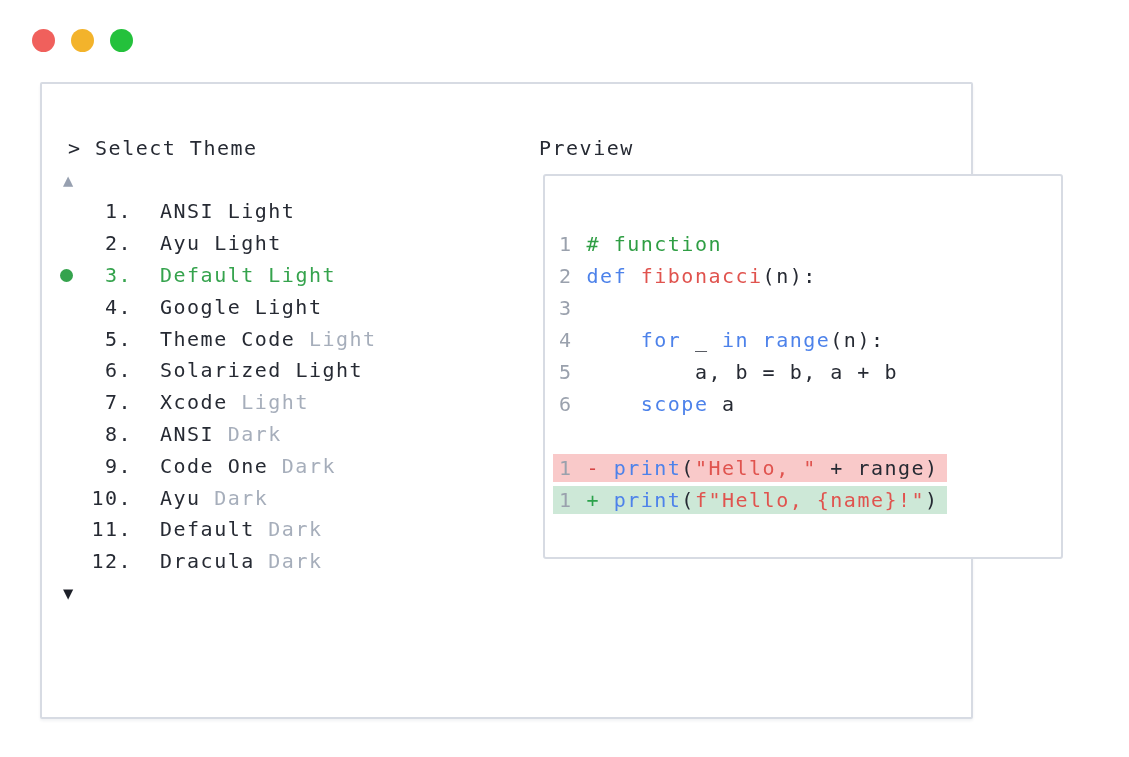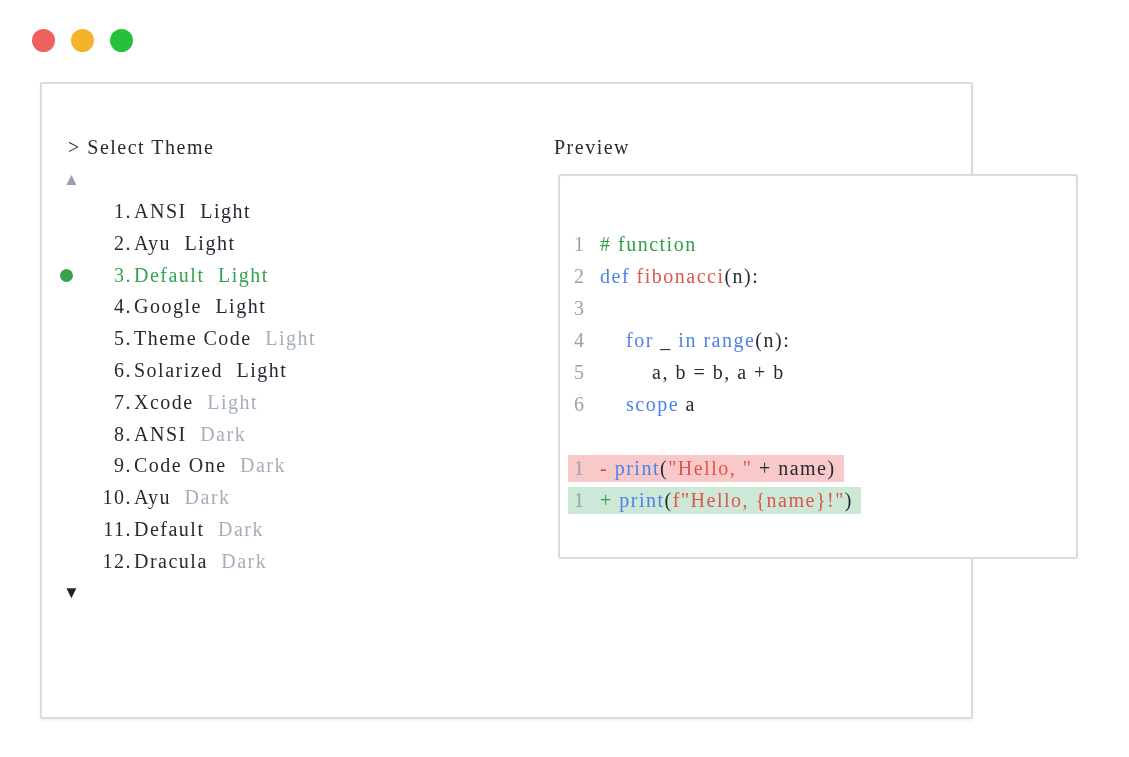--- a/index.html
+++ b/index.html
@@ -50,21 +50,20 @@
 
   
   .panel {
     position: absolute;
     left: 40px; top: 82px;
     width: 933px; height: 637px;
     border: 2px solid var(--border);
     border-radius: 2px;
     background: #ffffff;
     box-shadow: 0 2px 3px rgba(20,30,60,0.06);
-    font-family: Liberation Serif, serif;
   }
 
   
   .row {
     height: 31.8px;
     display: flex;
     align-items: center;
     font-size: 20px;
     letter-spacing: 1.5px;
     white-space: pre;
@@ -80,31 +79,31 @@
   .arrow-row { padding-left: 3px; font-size: 17px; letter-spacing: 0; }
   .arrow-row.up span { color: var(--arrow-up); }
   .arrow-row.down span { color: var(--arrow-down); }
   .item { cursor: default; }
   .item .marker { width: 26px; display: flex; align-items: center; }
   .item .dot {
     width: 13px; height: 13px; border-radius: 50%;
     background: var(--accent-green);
   }
   .item .num { width: 46px; text-align: right; }
-  .item .name { margin-left: 2px; }
+  .item .name { margin-left: 28px; }
   .item .variant { margin-left: 13.5px; }
   .item .muted { color: var(--text-muted); }
   .item.selected .num,
   .item.selected .name,
   .item.selected .variant { color: var(--accent-green); }
   .help-row { padding-left: 8px; color: var(--text-muted); }
   .spacer-row { height: 31.8px; }
 
   
-  .preview-col { position: absolute; left: 512px; top: 48px; }
+  .preview-col { position: absolute; left: 497px; top: 48px; }
   .preview-title { color: var(--text-dark); }
   .preview-box {
     position: absolute;
     left: 4px; top: 42px;
     width: 520px; height: 385px;
     border: 2px solid var(--border);
     border-radius: 3px;
     background: #ffffff;
     padding: 52px 0 0 14px;
     overflow: hidden;
@@ -186,20 +185,20 @@
       </div>
       <div class="preview-box">
         <div id="code">
             <div class="code-line"><span class="linewrap"><span class="ln">1</span><span class="tok-comment"># function</span></span></div>
             <div class="code-line"><span class="linewrap"><span class="ln">2</span><span class="tok-keyword">def</span><span class="tok-plain"> </span><span class="tok-func">fibonacci</span><span class="tok-plain">(n):</span></span></div>
             <div class="code-line"><span class="linewrap"><span class="ln">3</span></span></div>
             <div class="code-line"><span class="linewrap"><span class="ln">4</span><span class="tok-plain">    </span><span class="tok-keyword">for</span><span class="tok-plain"> _ </span><span class="tok-keyword">in</span><span class="tok-plain"> </span><span class="tok-keyword">range</span><span class="tok-plain">(n):</span></span></div>
             <div class="code-line"><span class="linewrap"><span class="ln">5</span><span class="tok-plain">        a, b = b, a + b</span></span></div>
             <div class="code-line"><span class="linewrap"><span class="ln">6</span><span class="tok-plain">    </span><span class="tok-keyword">scope</span><span class="tok-plain"> a</span></span></div>
             <div class="code-line"><span class="linewrap"><span class="ln"></span></span></div>
-            <div class="code-line"><span class="linewrap removed"><span class="ln">1</span><span class="tok-minus">- </span><span class="tok-keyword">print</span><span class="tok-plain">(</span><span class="tok-string">"Hello, "</span><span class="tok-plain"> + name)</span></span></div>
+            <div class="code-line"><span class="linewrap removed"><span class="ln">1</span><span class="tok-minus">- </span><span class="tok-keyword">print</span><span class="tok-plain">(</span><span class="tok-string">"Hello, "</span><span class="tok-plain"> + range)</span></span></div>
             <div class="code-line"><span class="linewrap added"><span class="ln">1</span><span class="tok-plus">+ </span><span class="tok-keyword">print</span><span class="tok-plain">(</span><span class="tok-string">f"Hello, {name}!"</span><span class="tok-plain">)</span></span></div>
           </div>
       </div>
     </div>
 
   </div>
 </div>
 
 </body></html>

